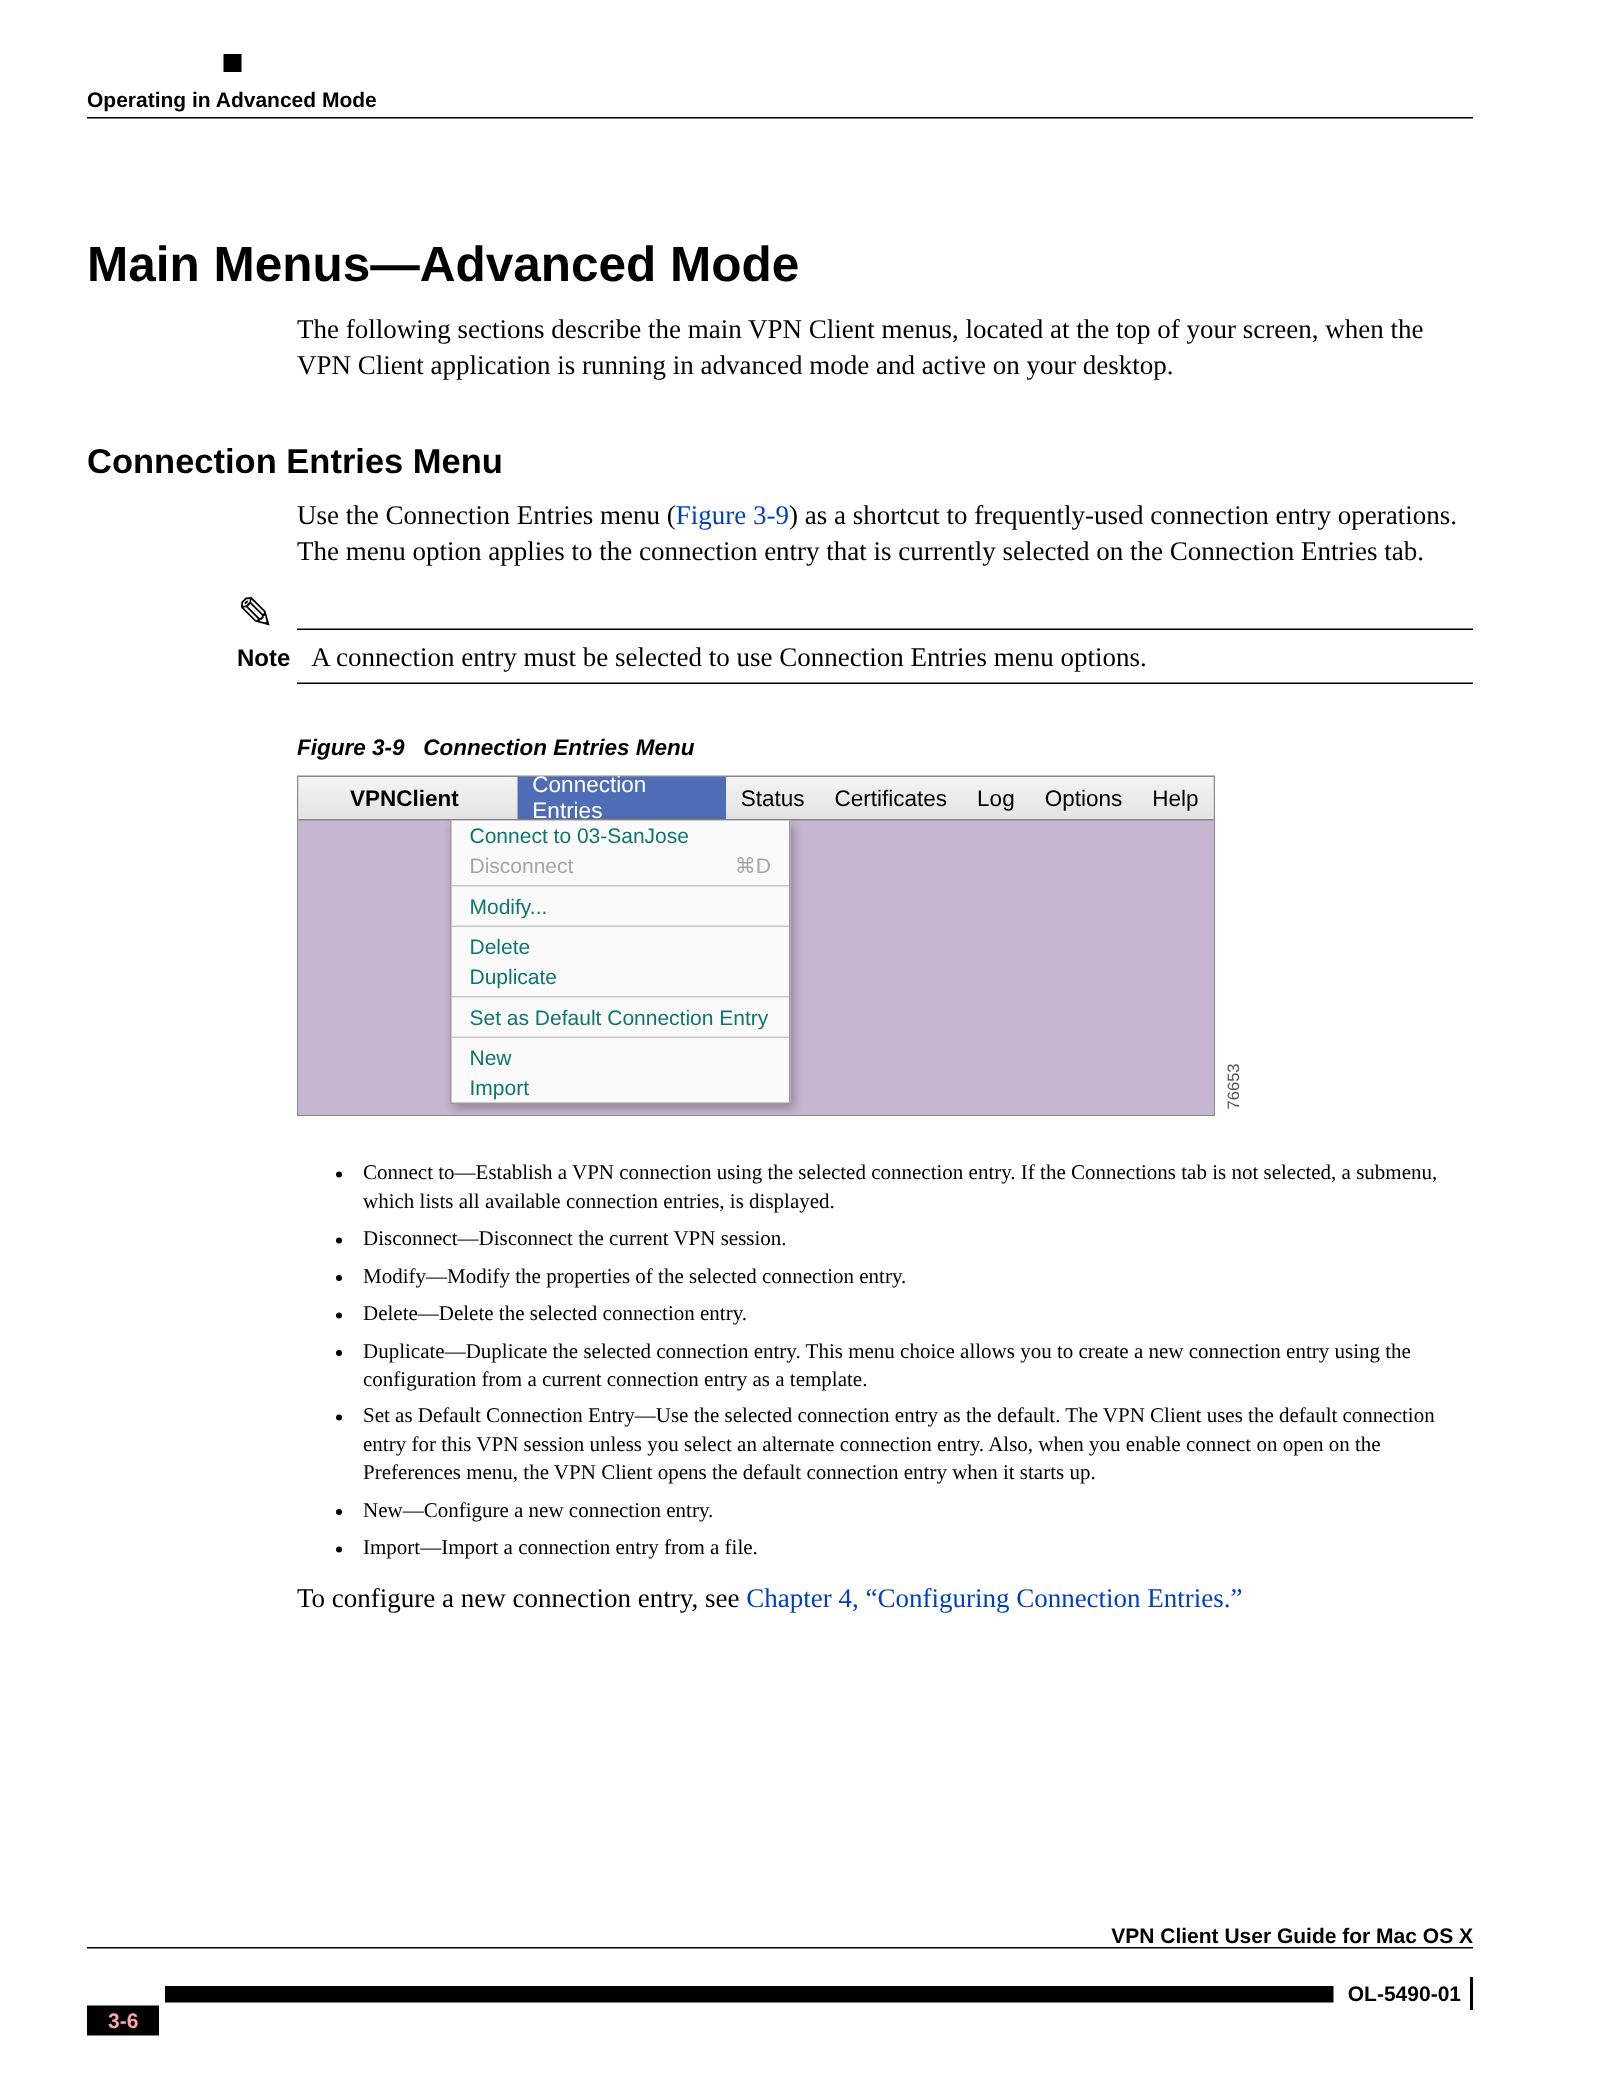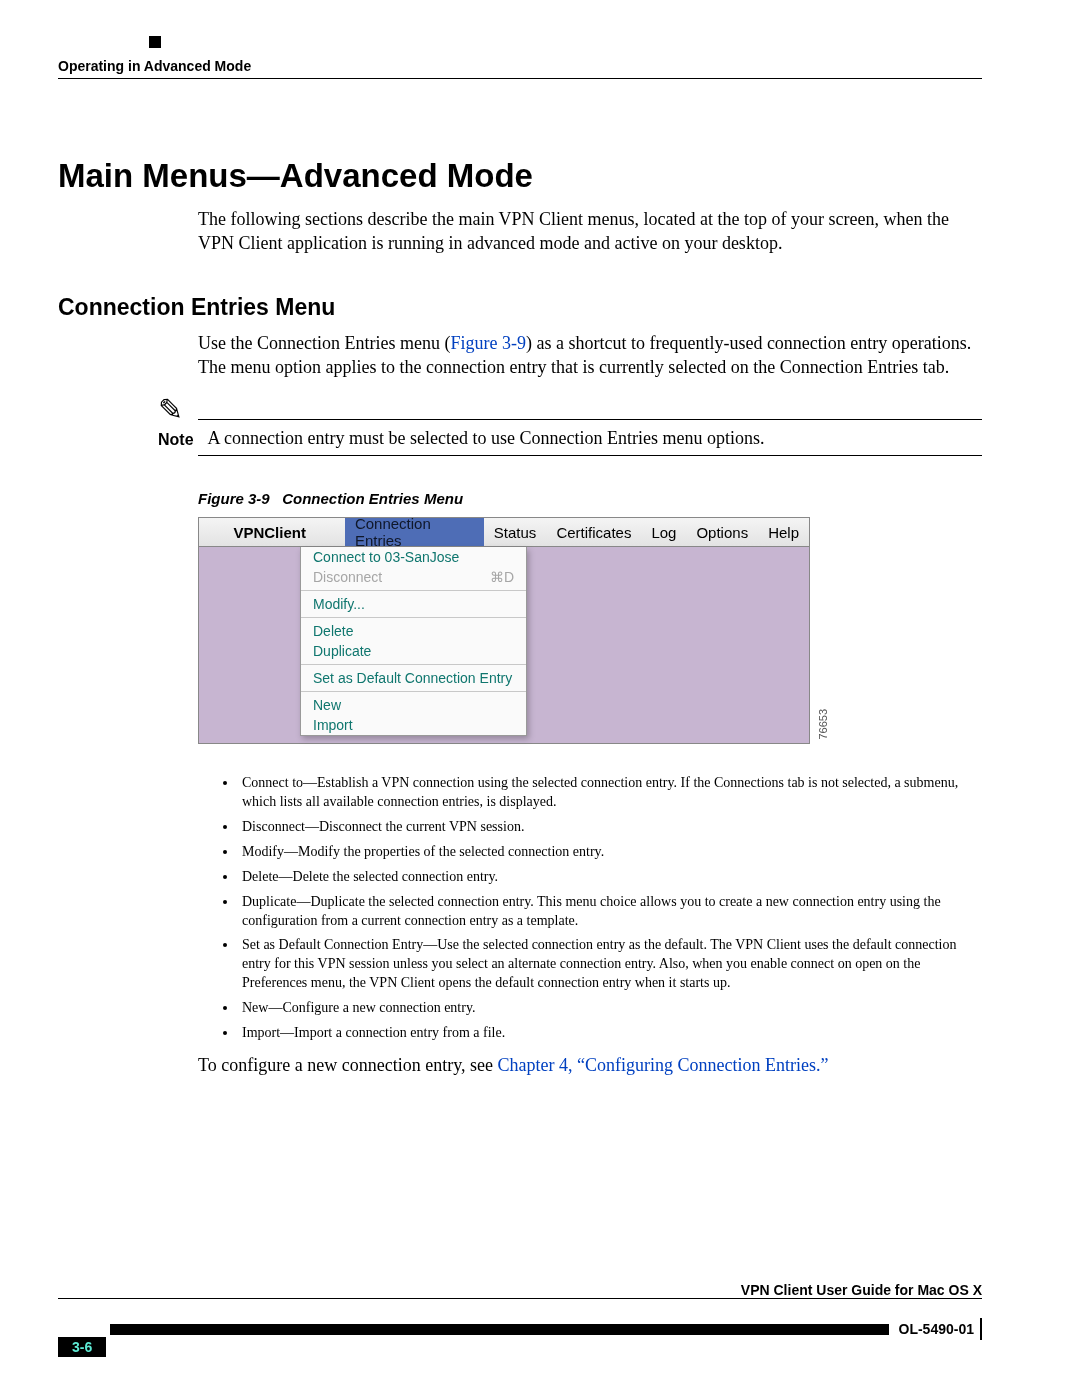--- a/index.html
+++ b/index.html
@@ -94,21 +94,21 @@
     width:26px; display:flex; align-items:center; justify-content:center;
     color:#2a6fcf; font-size:18px;
   }
   .mb-item {
     padding: 4px 10px;
     display:flex; align-items:center;
   }
   .mb-item.bold { font-weight:bold; }
   .mb-item.selected {
     background:#4e6db6;
-    color:#0f172a;
+    color:#ffffff;
     margin-left:29px;
   }
   .shot-body {
     background:#c7b5d1;
     height:196px;
     border-top:1px solid #888;
     position:relative;
   }
   .dropdown {
     position:absolute;
@@ -164,21 +164,21 @@
     margin-left:80px;
   }
   .footer-bar-row {
     display:flex;
     justify-content:space-between;
     align-items:center;
     margin-top:2px;
   }
   .page-badge {
     background:#000;
-    color:#5eead4;
+    color:#fca5a5;
     font-family: Arial, sans-serif;
     font-weight:bold;
     font-size:14px;
     padding:2px 14px;
     margin-top:36px;
   }
   .footer-bar {
     flex:1;
     height:11px;
     background:#000;

